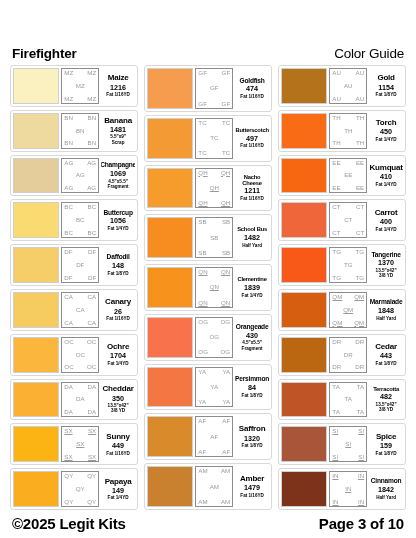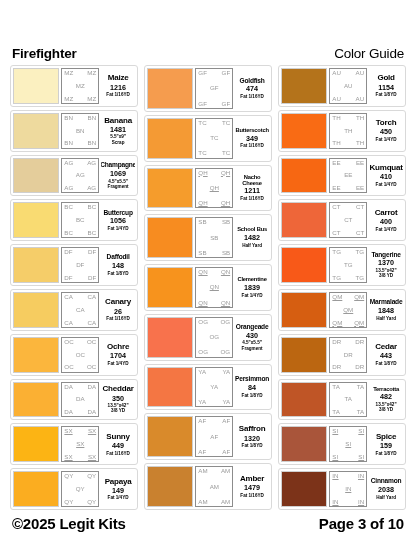--- a/index.html
+++ b/index.html
@@ -400,21 +400,21 @@
             <div class="code-row mid">
               <span class="code">TC</span>
             </div>
             <div class="code-row">
               <span class="code">TC</span>
               <span class="code">TC</span>
             </div>
           </div>
           <div class="info">
             <div class="info-name small">Butterscotch</div>
-            <div class="info-num">349</div>
+            <div class="info-num">497</div>
             <div class="info-cut">Fat 1/16YD</div>
           </div>
         </div>
         <div class="card">
           <div class="swatch" style="background: rgb(245, 156, 44);"></div>
           <div class="codebox">
             <div class="code-row">
               <span class="code underlined">QH</span>
               <span class="code underlined">QH</span>
             </div>
@@ -759,21 +759,21 @@
             <div class="code-row mid">
               <span class="code underlined">IN</span>
             </div>
             <div class="code-row">
               <span class="code underlined">IN</span>
               <span class="code underlined">IN</span>
             </div>
           </div>
           <div class="info">
             <div class="info-name med">Cinnamon</div>
-            <div class="info-num">2038</div>
+            <div class="info-num">1842</div>
             <div class="info-cut">Half Yard</div>
           </div>
         </div>
       </div>
     </div>
 
   <div class="footer">
     <div class="footer-left">©2025 Legit Kits</div>
     <div class="footer-right">Page 3 of 10</div>
   </div>

